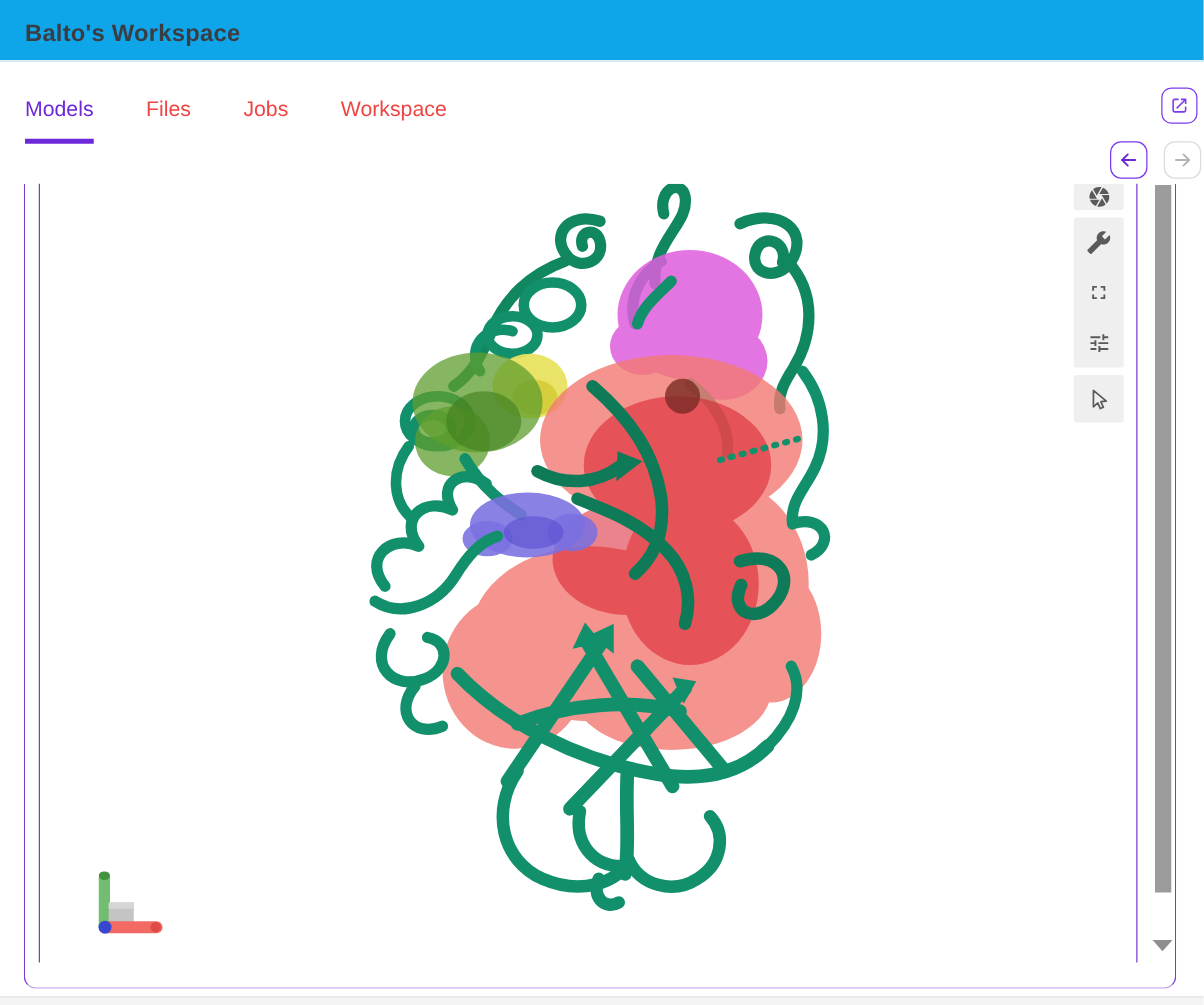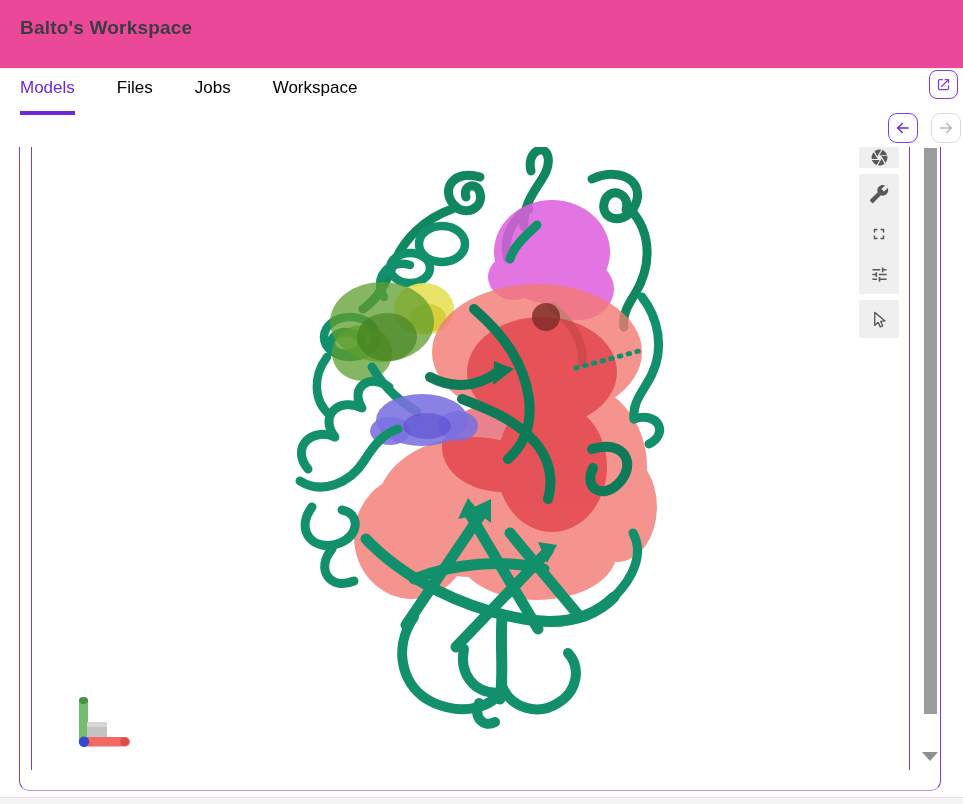--- a/index.html
+++ b/index.html
@@ -6,35 +6,35 @@
   html, body {
     width: 963px; height: 804px;
     background: #ffffff;
     font-family: "Liberation Sans", sans-serif;
     overflow: hidden;
     position: relative;
   }
 
   
   .header {
-    position: absolute; left: 0; top: 0; width: 963px; height: 69px;
-    background: #ec4899; border-bottom: 1px solid #ebebee;
+    position: absolute; left: 0; top: 0; width: 963px; height: 49px;
+    background: #0ea5e9; border-bottom: 1px solid #ebebee;
   }
   .header-title {
     position: absolute; left: 20px; top: 17px;
     font-size: 19px; font-weight: 700; color: #3c3c43; letter-spacing: .2px;
   }
 
   
   .tabbar {
     position: absolute; left: 20px; top: 78px;
     display: flex; gap: 42px; align-items: flex-start;
   }
   .tab {
-    font-size: 17px; color: #000000; cursor: pointer;
+    font-size: 17px; color: #ef4444; cursor: pointer;
     padding-bottom: 13px; border-bottom: 4px solid transparent;
   }
   .tab.active { color: #6d28d9; border-bottom-color: #6d28d9; }
 
   
   .icon-btn {
     position: absolute; display: flex; align-items: center; justify-content: center;
     background: #fff; cursor: pointer;
   }
   .btn-external {

